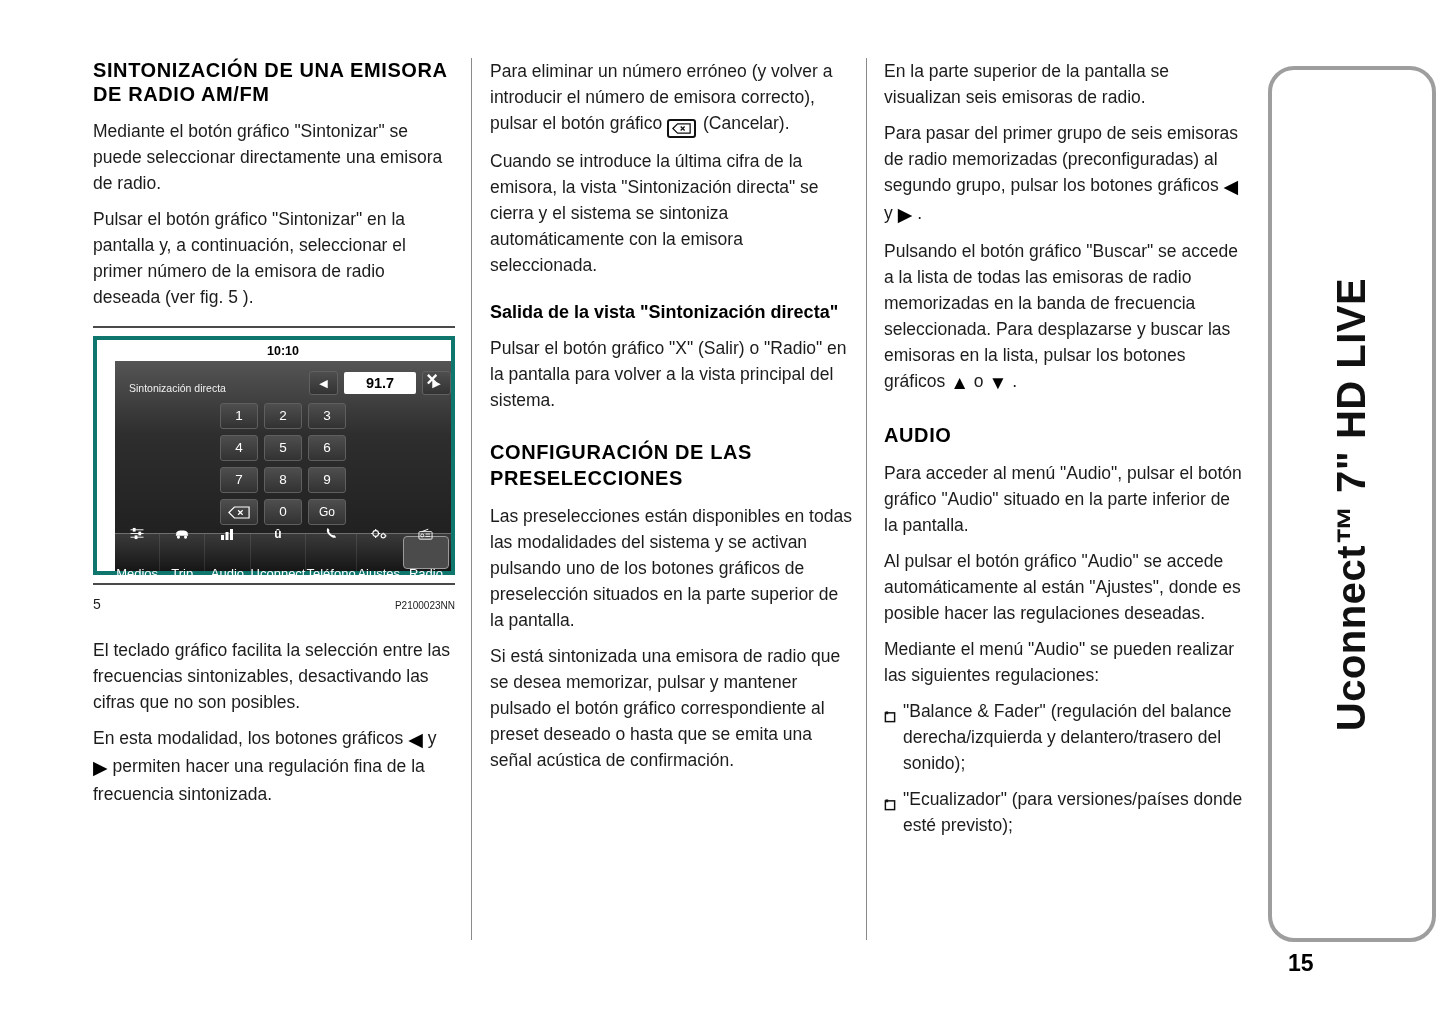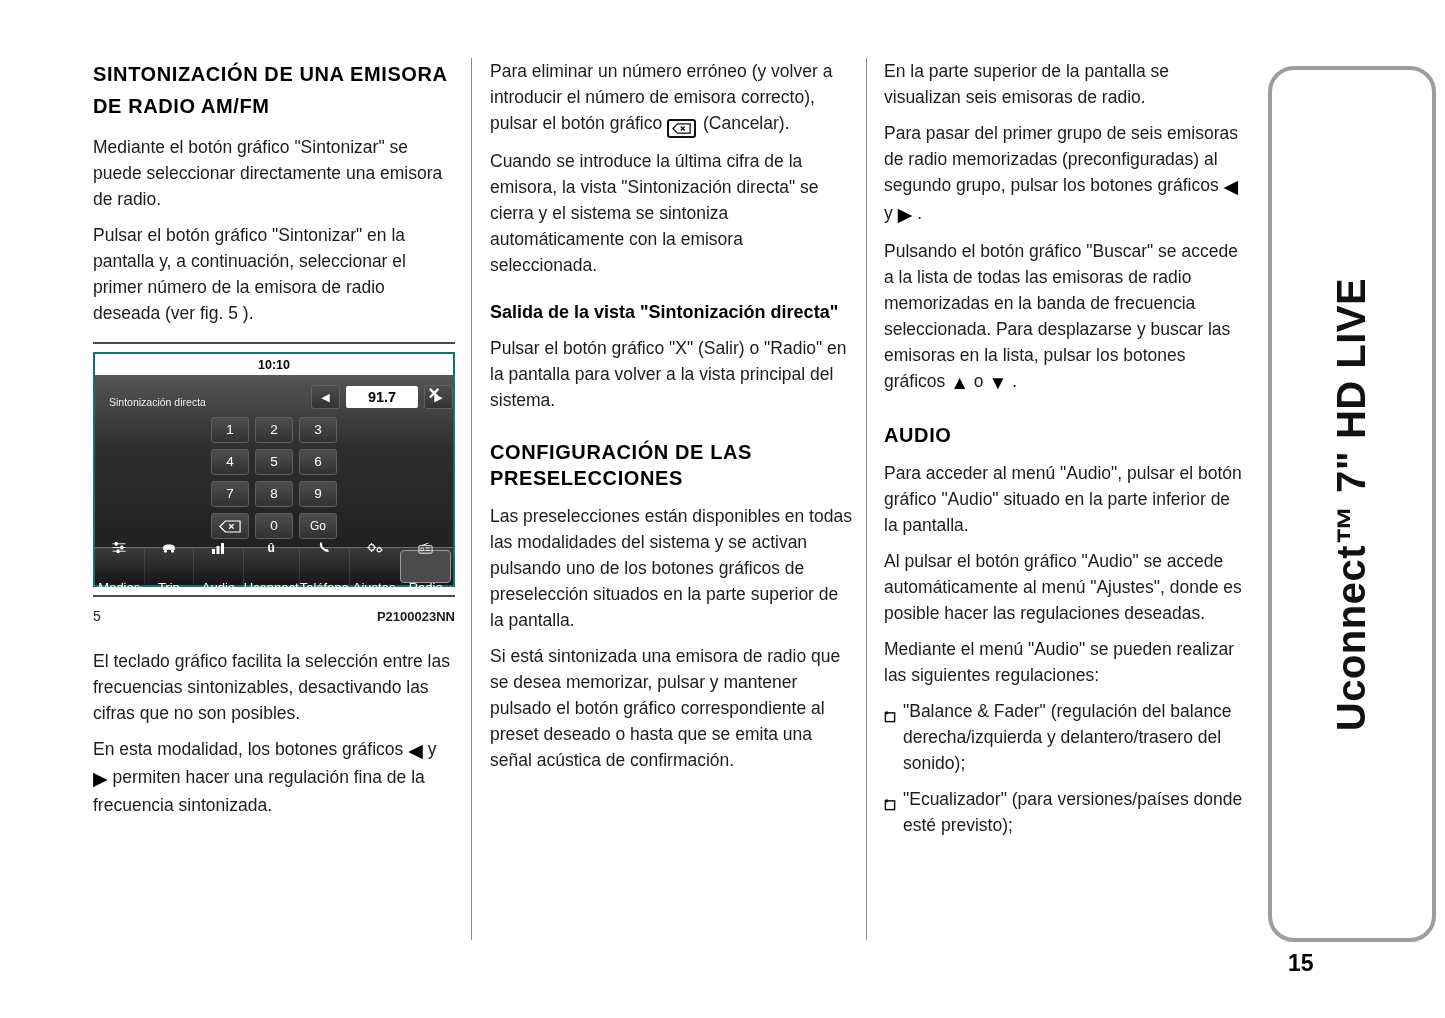--- a/index.html
+++ b/index.html
@@ -7,36 +7,36 @@
     position:relative;width:1445px;height:1018px;background:#ffffff;
     font-family:"Liberation Sans",sans-serif;color:#1c1c1c;overflow:hidden;
   }
   .col{position:absolute;top:58px;width:362px;font-size:17.5px;line-height:26px;}
   .col1{left:93px;}
   .col2{left:490px;}
   .col3{left:884px;}
   .vdivider{position:absolute;top:58px;height:882px;width:1px;background:#8a8a8a;}
   .vd1{left:471px;}
   .vd2{left:866px;}
-  h1{font-size:20px;line-height:32px;letter-spacing:.6px;margin:0 0 12px 0;color:#000;font-weight:bold;}
+  h1{font-size:20px;line-height:24px;letter-spacing:.6px;margin:0 0 12px 0;color:#000;font-weight:bold;}
   h2{font-size:20px;line-height:26px;letter-spacing:.6px;margin:26px 0 12px 0;color:#000;font-weight:bold;}
   h3{font-size:18px;line-height:25px;margin:22px 0 10px 0;color:#000;font-weight:bold;}
   p{margin:0 0 10px 0;}
   .tri{font-size:19px;vertical-align:-2px;color:#000;}
   .after-fig{margin-top:18px;}
 
   
   .hrule{height:2px;background:#4a4a4a;margin:16px 0 8px 0;}
   .hrule.bottom{margin:8px 0 6px 0;}
   .fig-caption{display:flex;justify-content:space-between;align-items:baseline;}
   .fig-num{font-size:14px;}
-  .fig-code{font-size:13px;font-weight:bold;}
-
-  
-  .figure-frame{border:2px solid #0f766e;width:362px;box-sizing:border-box;background:#fff;}
+  .fig-code{font-size:10px;font-weight:normal;}
+
+  
+  .figure-frame{border:4px solid #0f766e;width:362px;box-sizing:border-box;background:#fff;padding-left:18px;}
   .fig-topbar{height:21px;display:flex;align-items:center;justify-content:center;
     font-size:12.5px;font-weight:bold;color:#000;background:#fff;}
   .fig-screen{background:linear-gradient(#555 0%,#2e2e2e 35%,#1c1c1c 100%);padding:6px 0 0 0;}
   .fig-header{position:relative;height:32px;display:flex;align-items:center;justify-content:flex-end;}
   .direct-label{position:absolute;left:14px;top:8px;font-size:10.5px;color:#f0f0f0;}
   .freq-group{display:flex;align-items:center;gap:6px;}
   .arrow-key{width:27px;height:22px;display:flex;align-items:center;justify-content:center;
     background:linear-gradient(#4e4e4e,#333);border:1px solid #616161;border-radius:3px;
     color:#fff;font-size:11px;}
   .freq-box{width:72px;height:22px;background:#fff;border-radius:2px;display:flex;align-items:center;
@@ -253,21 +253,21 @@
     </p>
     <p>
       <span>Pulsando el botón gráfico "Buscar" se accede a la lista de todas las emisoras de radio memorizadas en la banda de frecuencia seleccionada. Para desplazarse y buscar las emisoras en la lista, pulsar los botones gráficos</span>
       <span class="tri">▲</span>
       <span>o</span>
       <span class="tri">▼</span>
       <span>.</span>
     </p>
     <h2>AUDIO</h2>
     <p>Para acceder al menú "Audio", pulsar el botón gráfico "Audio" situado en la parte inferior de la pantalla.</p>
-    <p>Al pulsar el botón gráfico "Audio" se accede automáticamente al menú "Ajustes", donde es posible hacer las regulaciones deseadas.</p>
+    <p>Al pulsar el botón gráfico "Audio" se accede automáticamente al están "Ajustes", donde es posible hacer las regulaciones deseadas.</p>
     <p>Mediante el menú "Audio" se pueden realizar las siguientes regulaciones:</p>
     <div class="bullet">
       <span class="bullet-icon">
         <svg width="12" height="12" viewBox="0 0 13 13">
           <rect x="1.5" y="2" width="10" height="9.5" fill="none" stroke="#111" stroke-width="1.6"></rect>
           <line x1="1.5" y1="2" x2="4.5" y2="2" stroke="#111" stroke-width="3"></line>
         </svg>
       </span>
       <span>"Balance &amp; Fader" (regulación del balance derecha/izquierda y delantero/trasero del sonido);</span>
     </div>

